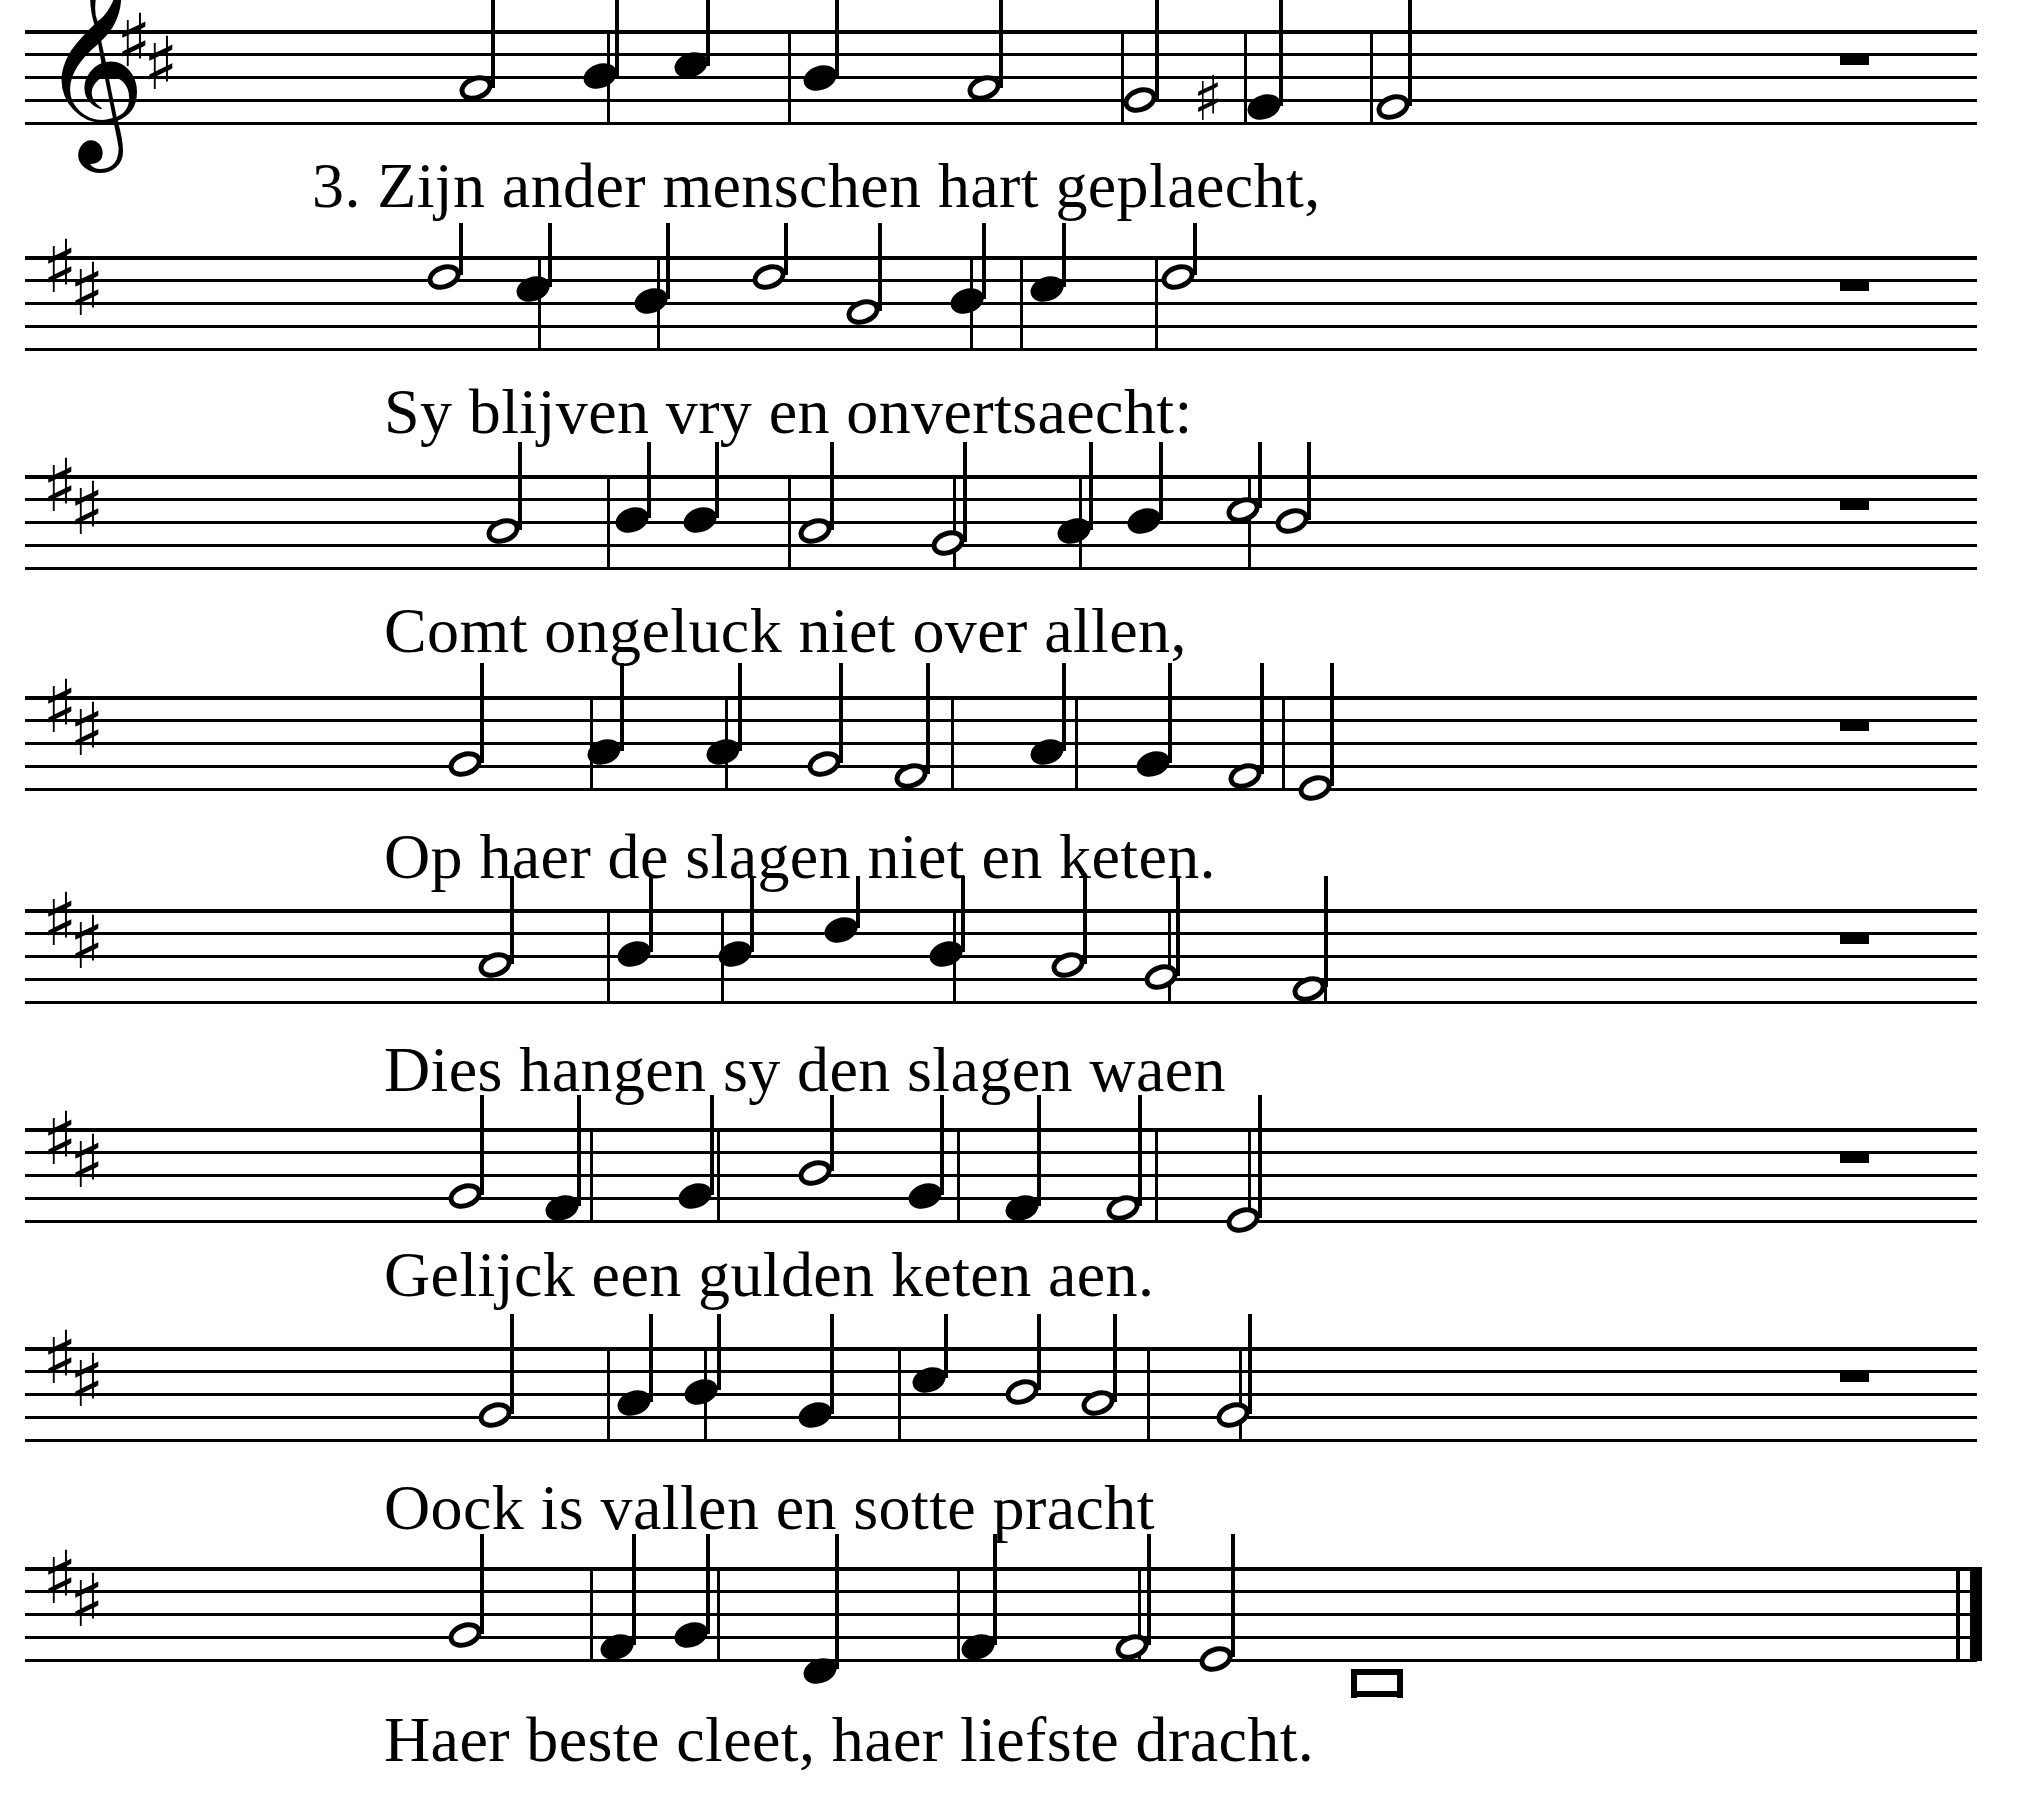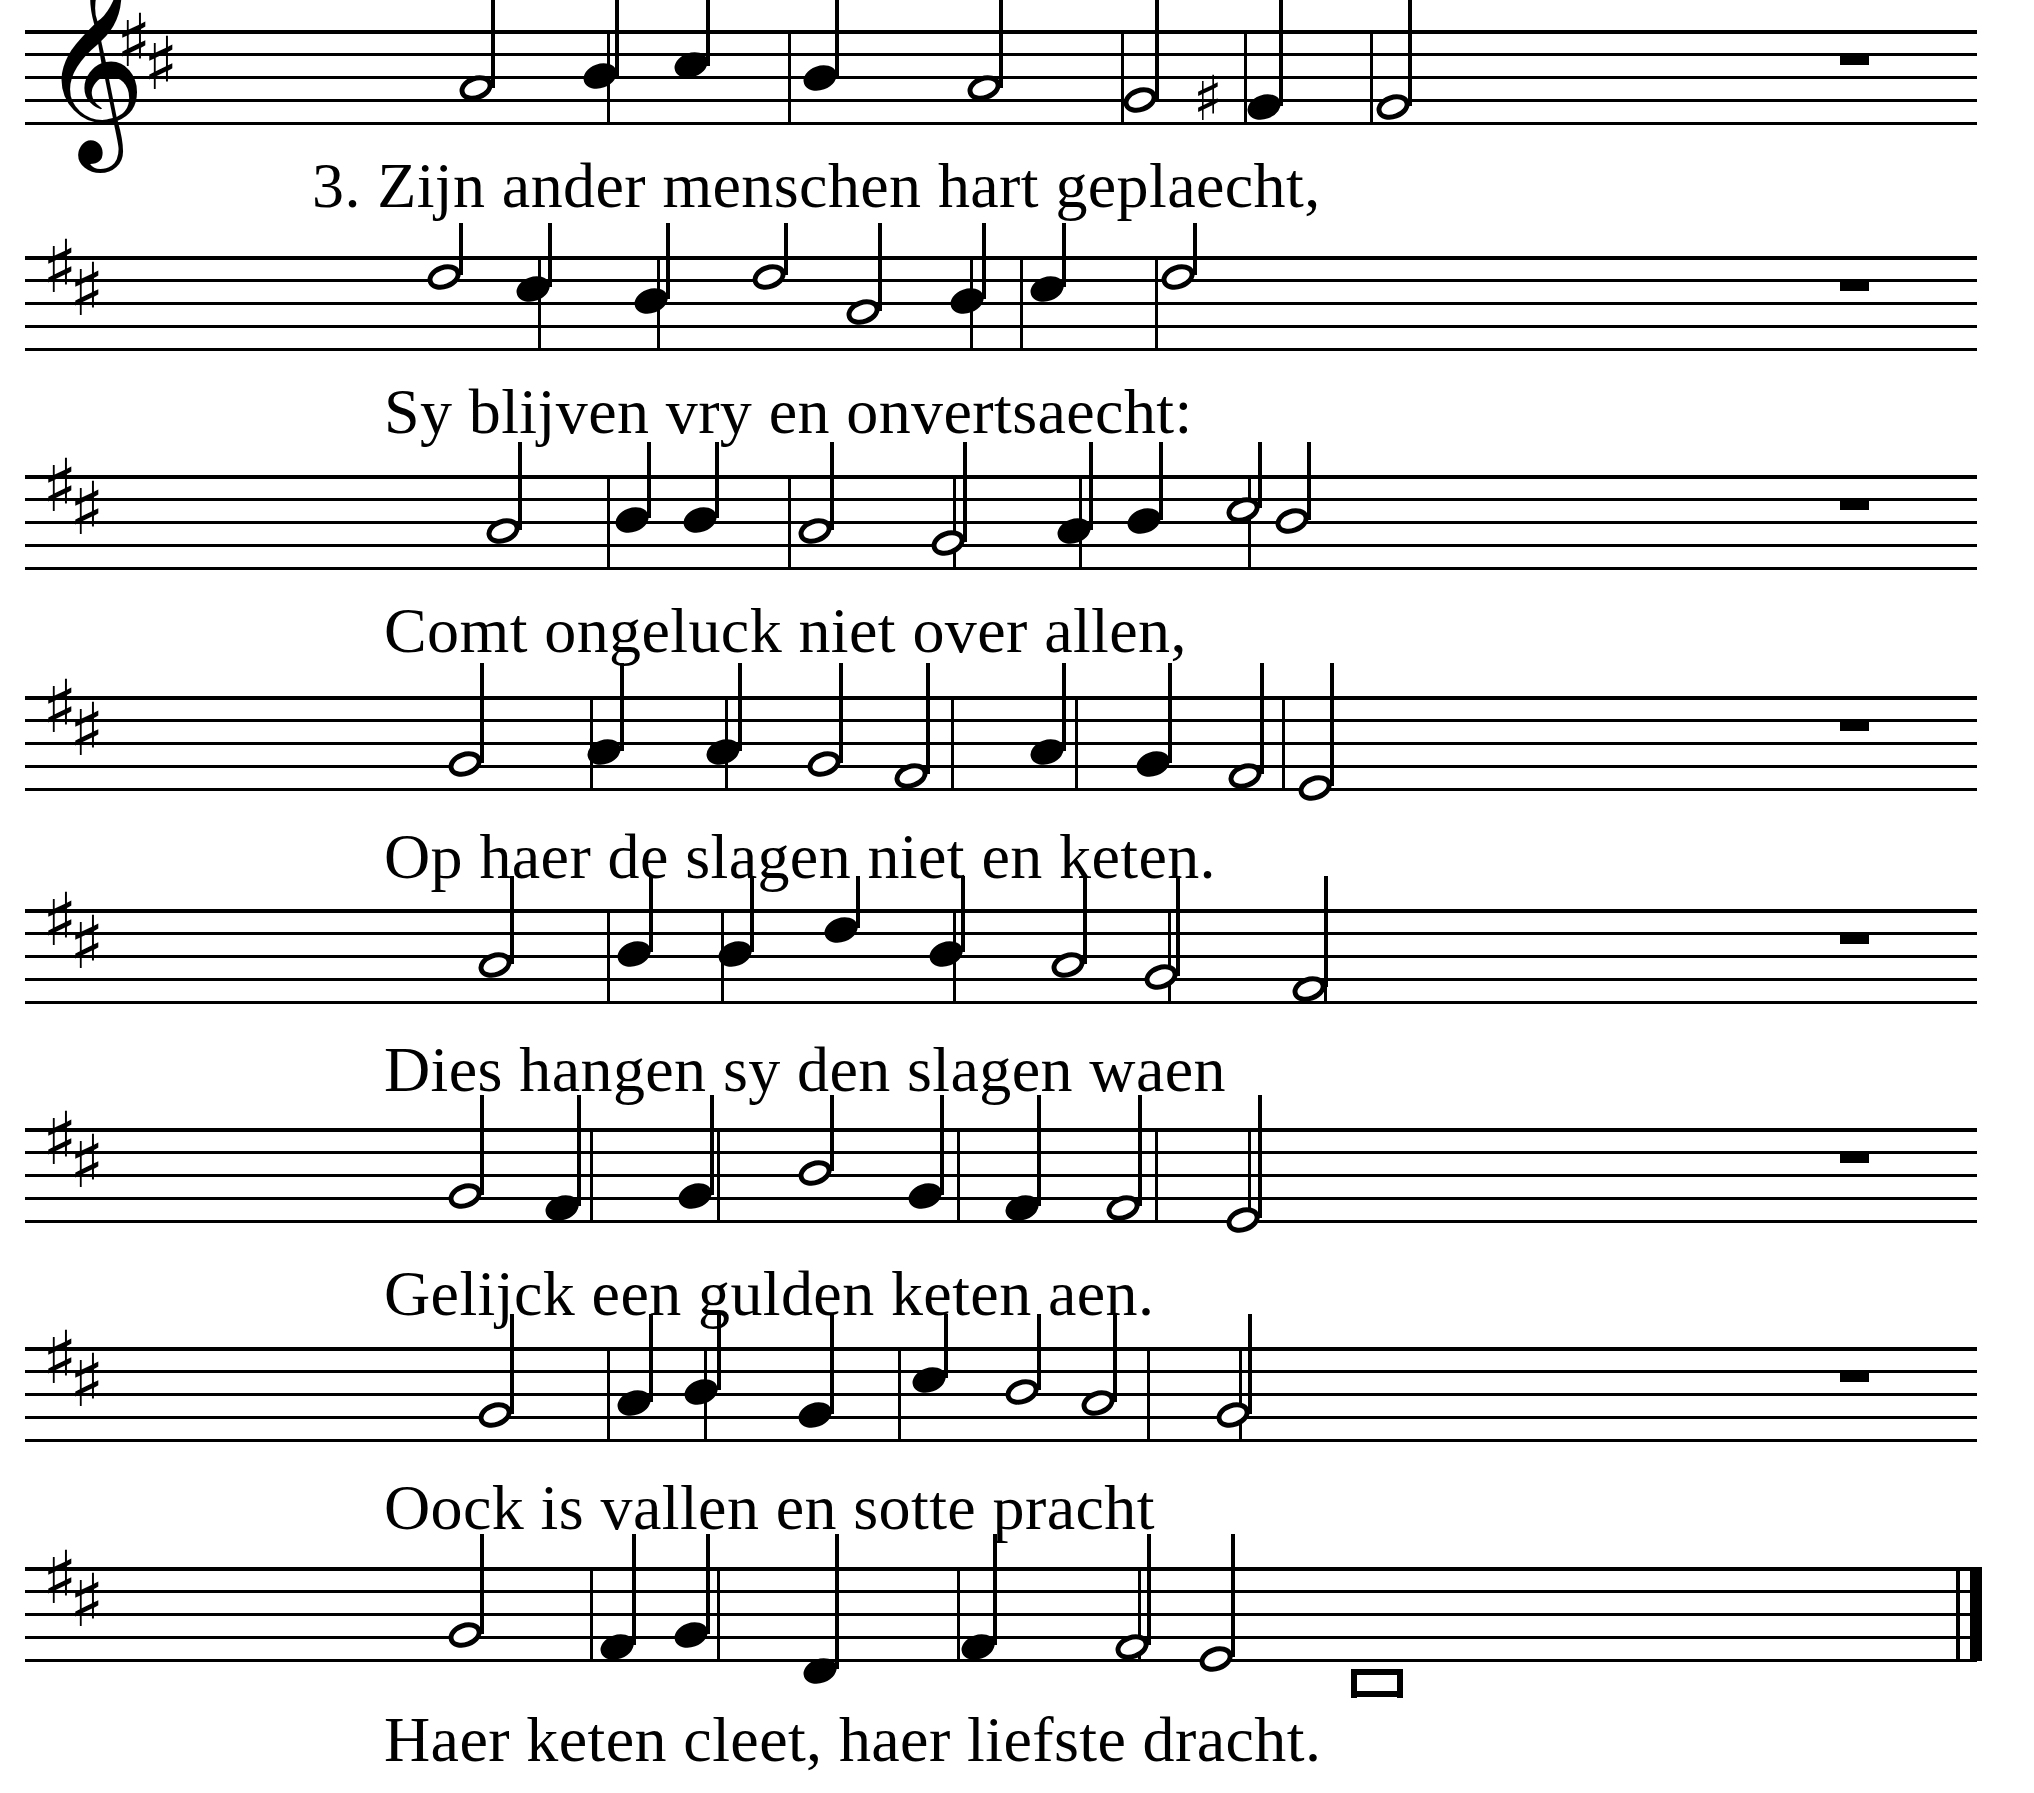--- a/index.html
+++ b/index.html
@@ -443,21 +443,21 @@
       <div class="note filled" style="left:980px;top:91px;"></div>
 
       <div class="stem" style="left:1113px;top:-10px;height:111px;"></div>
       <div class="note open" style="left:1081px;top:91px;"></div>
 
       <div class="stem" style="left:1233px;top:-10px;height:123px;"></div>
       <div class="note open" style="left:1201px;top:103px;"></div>
 
       <div class="rest" style="left:1815px;top:46px;"></div>
     </div>
-    <div class="lyric-row" style="position:absolute;left:384px;top:162px;">
+    <div class="lyric-row" style="position:absolute;left:384px;top:143px;">
       <div class="lyric">Gelijck een gulden keten aen.</div>
     </div>
   </div>
 
   <div class="system" style="position:absolute;left:0;top:1317px;">
     <div class="staff" style="position:absolute;left:25px;top:6.7px;">
       <div class="line l0"></div>
       <div class="line l1"></div>
       <div class="line l2"></div>
       <div class="line l3"></div>
@@ -546,18 +546,18 @@
         <i style="left:0;top:0;width:5.9px;height:29px;"></i>
         <i style="left:46px;top:0;width:5.9px;height:29px;"></i>
       </div>
 
       <div class="endbar">
         <div class="thin" style="left:1931px;"></div>
         <div class="thick" style="left:1945px;"></div>
       </div>
     </div>
     <div class="lyric-row" style="position:absolute;left:384px;top:169px;">
-      <div class="lyric">Haer keten cleet, haer liefste dracht.</div>
+      <div class="lyric">Haer beste cleet, haer liefste dracht.</div>
     </div>
   </div>
 
 </div>
 
 
 </body></html>

